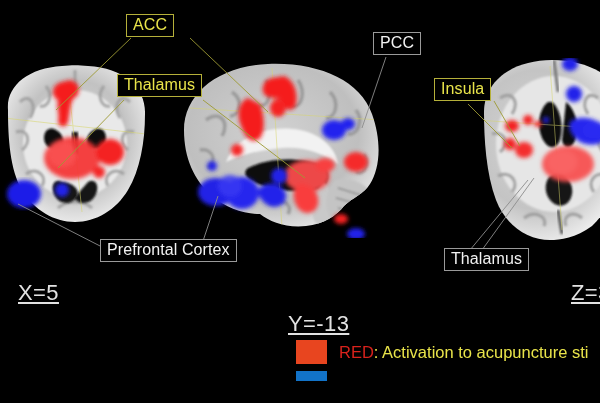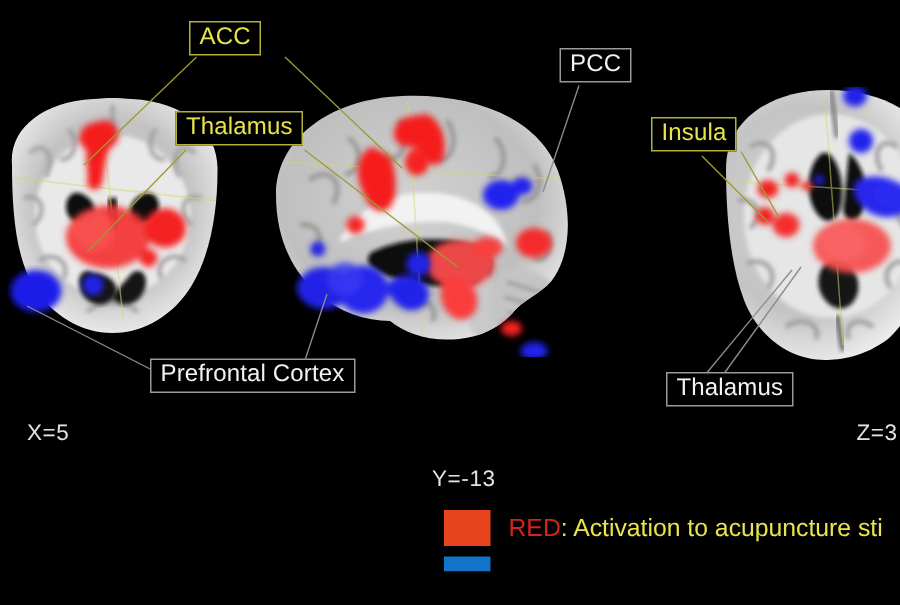--- a/index.html
+++ b/index.html
@@ -27,23 +27,24 @@
     background:#000;
     letter-spacing:.1px;
   }
   .lbl.yellow{color:#e9e44a;border-color:#b5b03a;}
   .lbl.white{color:#f2f2f2;border-color:#9a9a9a;}
 
   
   .coord{
     position:absolute;
     color:#e2e2e2;
-    font-size:15px;
+    font-size:22px;
     letter-spacing:.4px;
     white-space:nowrap;
+    text-decoration:underline;
   }
 
   
   #leaders{position:absolute;left:0;top:0;width:600px;height:403px;pointer-events:none;}
 
   
   #legend{
     position:absolute;
     left:296px;top:339px;
     width:310px;

